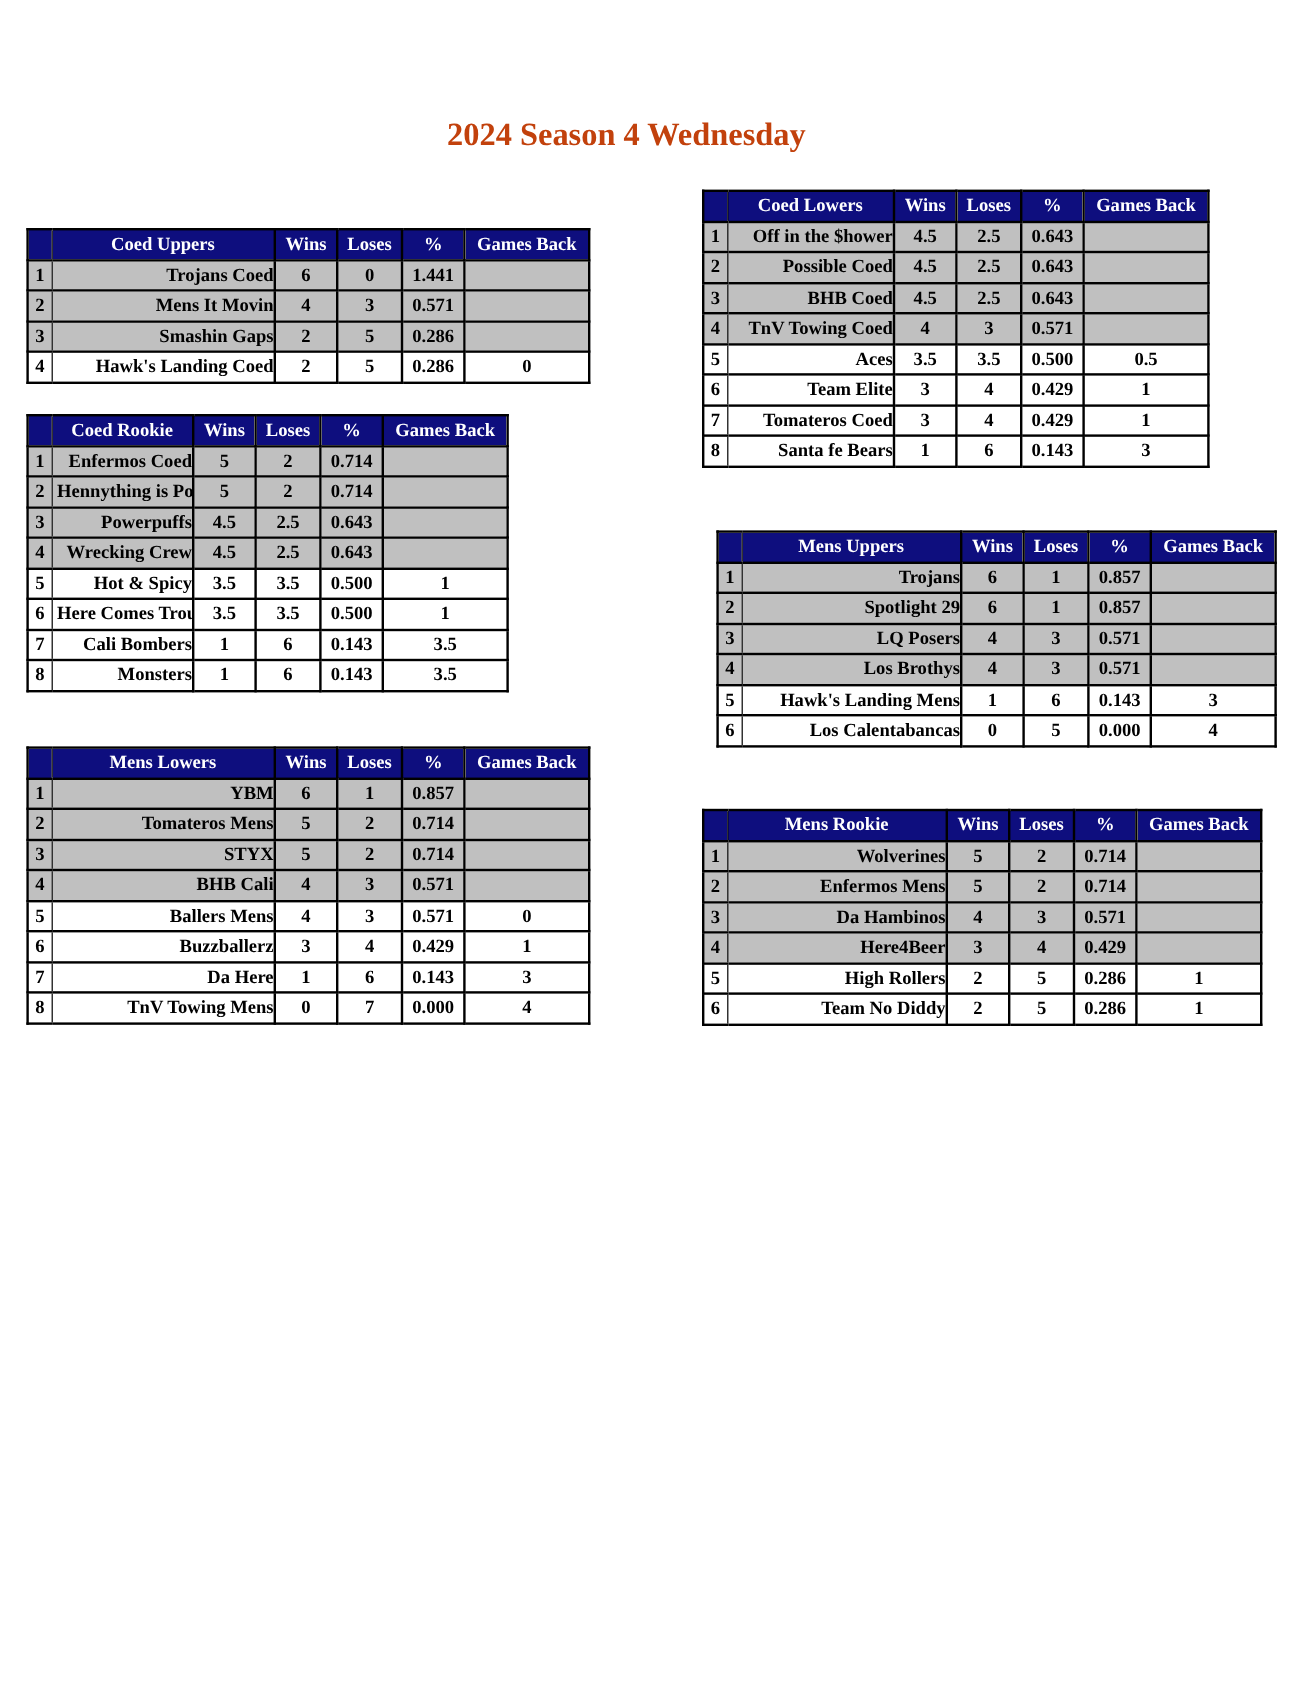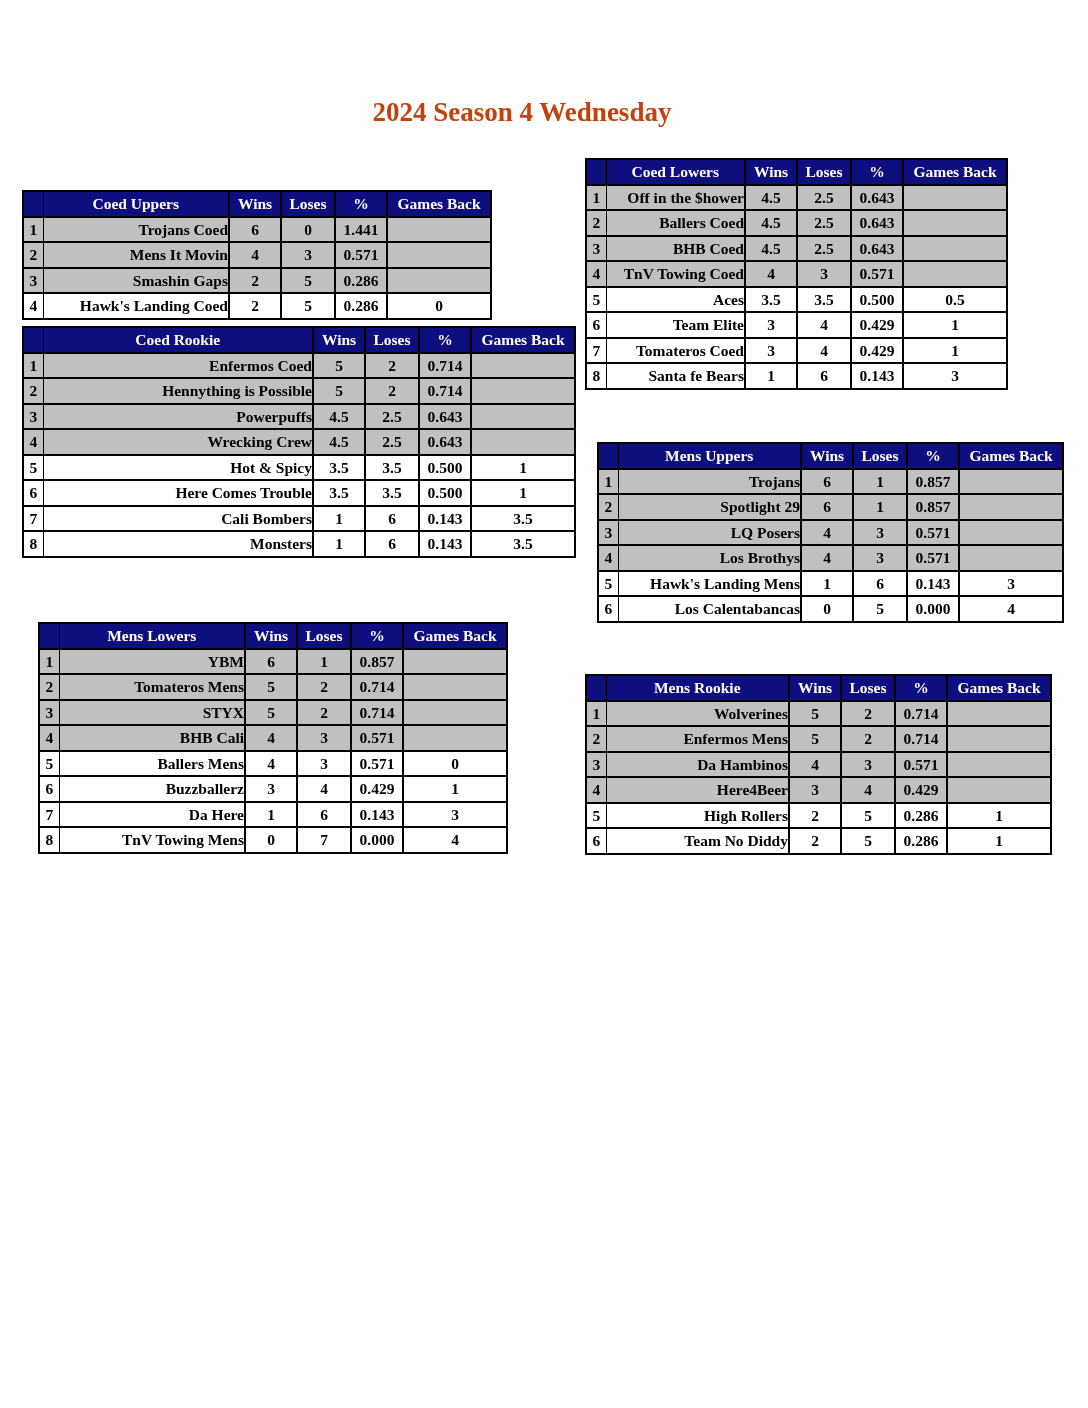--- a/index.html
+++ b/index.html
@@ -27,23 +27,23 @@
     margin:0;
     text-align:center;
     font-size:27px;
     font-weight:bold;
     color:#c2410c;
     letter-spacing:0px;
   }
   .tbl{position:absolute;}
   .slot-a{left:22px;  top:158px; width:470px;margin-top:32px;}
   .slot-b{left:585px; top:158px; width:423px;}
-  .slot-c{left:22px;  top:326px; width:554px;}
+  .slot-c{left:22px;  top:345px; width:402px;}
   .slot-d{left:597px; top:442px; width:467px;}
-  .slot-e{left:22px;  top:622px; width:470px;margin-left:16px;}
+  .slot-e{left:22px;  top:622px; width:470px;}
   .slot-f{left:585px; top:674px; width:467px;}
 
   table.standings{
     width:100%;
     border-collapse:collapse;
     table-layout:fixed;
     font-family:"Liberation Serif","DejaVu Serif",serif;
     font-weight:bold;
     font-size:15.5px;
     color:#000000;
@@ -172,21 +172,21 @@
           <tr class="shaded">
             <td class="rank">1</td>
             <td class="name">Off in the $hower</td>
             <td>4.5</td>
             <td>2.5</td>
             <td>0.643</td>
             <td></td>
           </tr>
           <tr class="shaded">
             <td class="rank">2</td>
-            <td class="name">Ballers Coed</td>
+            <td class="name">Possible Coed</td>
             <td>4.5</td>
             <td>2.5</td>
             <td>0.643</td>
             <td></td>
           </tr>
           <tr class="shaded">
             <td class="rank">3</td>
             <td class="name">BHB Coed</td>
             <td>4.5</td>
             <td>2.5</td>

